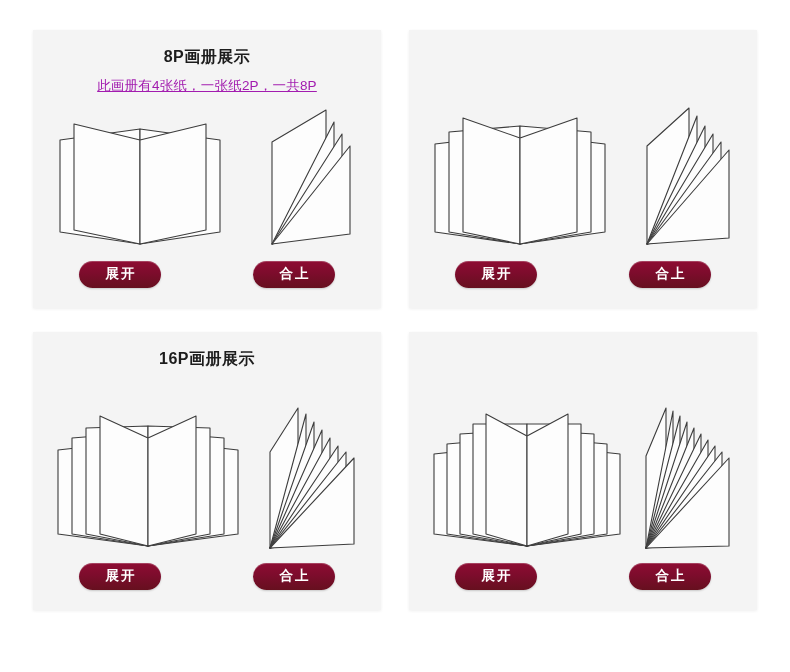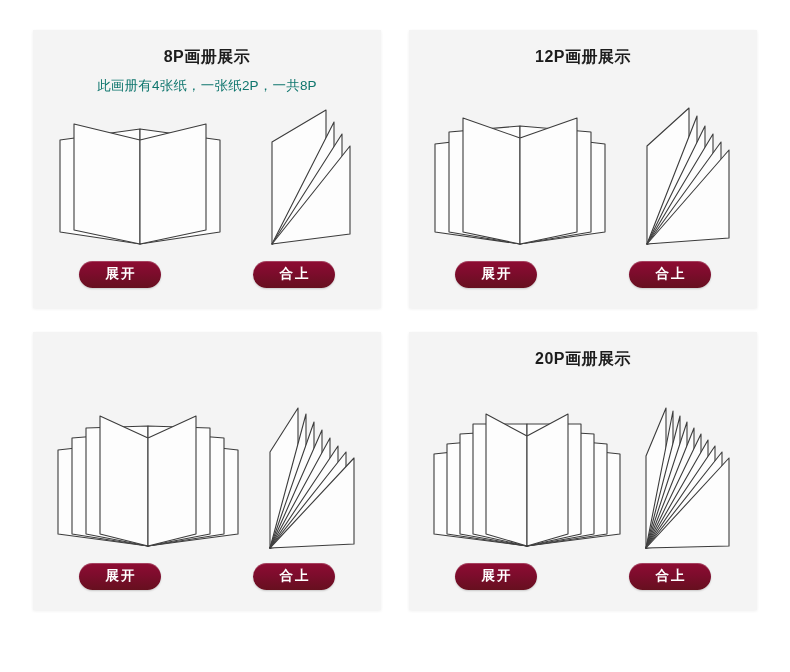--- a/index.html
+++ b/index.html
@@ -43,24 +43,25 @@
     font-size: 16px;
     font-weight: bold;
     color: #1c1c1c;
     letter-spacing: 0.5px;
     margin-top: 17px;
     line-height: 1.2;
   }
   .card-sub {
     text-align: center;
     font-size: 13.5px;
-    color: #0f766e;
+    color: #a21caf;
     margin-top: 12px;
     letter-spacing: 0.2px;
     line-height: 1.2;
+    text-decoration: underline;
   }
   .figs {
     position: absolute;
     left: 0;
     right: 0;
     top: 72px;
     height: 150px;
     display: flex;
     align-items: flex-end;
     justify-content: center;
@@ -135,21 +136,20 @@
         <div class="btn-slot" style="width:174px">
           <span class="pill">展开</span>
         </div>
         <div class="btn-slot" style="width:174px">
           <span class="pill">合上</span>
         </div>
       </div>
     </div>
 
     <div class="card">
-      <div class="card-title">12P画册展示</div>
       <div class="figs">
         <div class="fig" style="margin-right:26px">
           <svg width="190" height="148" viewBox="0 0 190 148">
             <g fill="#fdfdfd" stroke="#3c3c3c" stroke-width="1.1" stroke-linejoin="round">
               <path d="M10 40 L10 128 L95 140 L95 30 Z"></path>
               <path d="M180 40 L180 128 L95 140 L95 30 Z"></path>
               <path d="M24 28 L24 128 L95 140 L95 22 Z"></path>
               <path d="M166 28 L166 128 L95 140 L95 22 Z"></path>
               <path d="M38 14 L38 128 L95 140 L95 34 Z"></path>
               <path d="M152 14 L152 128 L95 140 L95 34 Z"></path>
@@ -173,20 +173,21 @@
         <div class="btn-slot" style="width:174px">
           <span class="pill">展开</span>
         </div>
         <div class="btn-slot" style="width:174px">
           <span class="pill">合上</span>
         </div>
       </div>
     </div>
 
     <div class="card">
+      <div class="card-title">16P画册展示</div>
       <div class="figs">
         <div class="fig" style="margin-right:18px">
           <svg width="196" height="148" viewBox="0 0 196 148">
             <g fill="#fdfdfd" stroke="#3c3c3c" stroke-width="1.1" stroke-linejoin="round">
               <path d="M8 44 L8 128 L98 140 L98 34 Z"></path>
               <path d="M188 44 L188 128 L98 140 L98 34 Z"></path>
               <path d="M22 32 L22 128 L98 140 L98 26 Z"></path>
               <path d="M174 32 L174 128 L98 140 L98 26 Z"></path>
               <path d="M36 22 L36 128 L98 140 L98 20 Z"></path>
               <path d="M160 22 L160 128 L98 140 L98 20 Z"></path>
@@ -214,21 +215,20 @@
         <div class="btn-slot" style="width:174px">
           <span class="pill">展开</span>
         </div>
         <div class="btn-slot" style="width:174px">
           <span class="pill">合上</span>
         </div>
       </div>
     </div>
 
     <div class="card">
-      <div class="card-title">20P画册展示</div>
       <div class="figs">
         <div class="fig" style="margin-right:12px">
           <svg width="202" height="148" viewBox="0 0 202 148">
             <g fill="#fdfdfd" stroke="#3c3c3c" stroke-width="1.1" stroke-linejoin="round">
               <path d="M8 48 L8 128 L101 140 L101 38 Z"></path>
               <path d="M194 48 L194 128 L101 140 L101 38 Z"></path>
               <path d="M21 38 L21 128 L101 140 L101 31 Z"></path>
               <path d="M181 38 L181 128 L101 140 L101 31 Z"></path>
               <path d="M34 28 L34 128 L101 140 L101 24 Z"></path>
               <path d="M168 28 L168 128 L101 140 L101 24 Z"></path>

